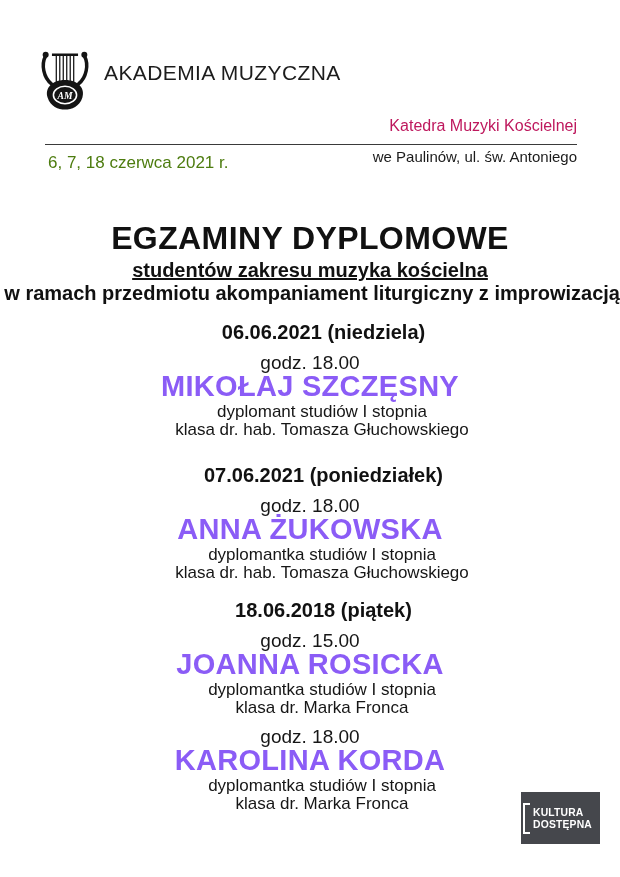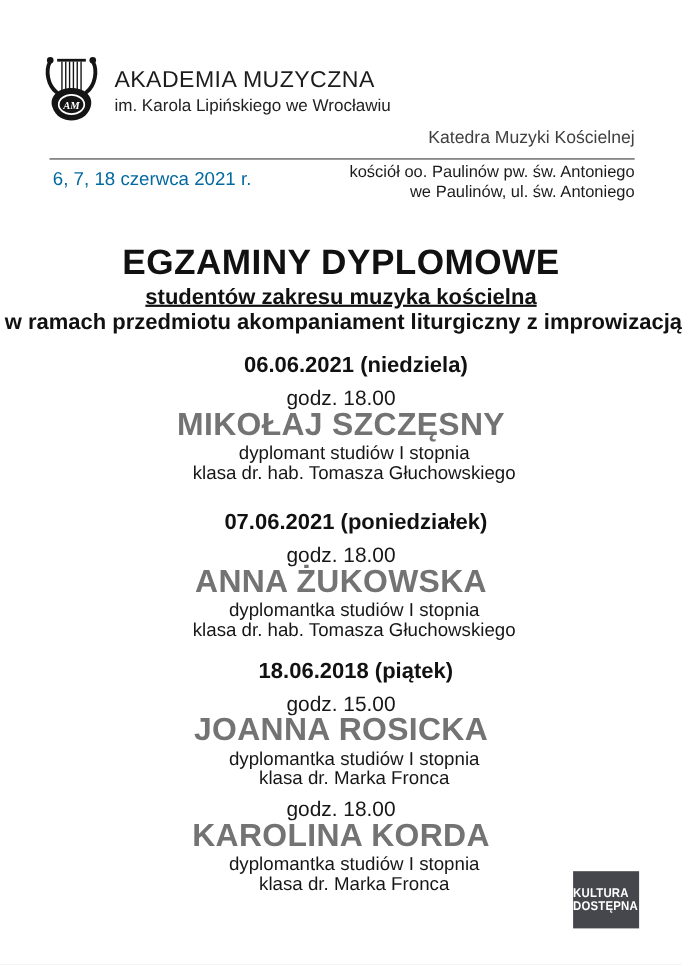--- a/index.html
+++ b/index.html
@@ -6,39 +6,39 @@
   .page {
     width:620px; height:877px; background:#ffffff; position:relative;
     font-family:"Liberation Sans", sans-serif; color:#1a1a1a;
     margin:0 auto; overflow:hidden;
   }
   
   .lyre { position:absolute; left:36px; top:49px; }
   .academy { position:absolute; left:104px; top:61px; }
   .academy-name { font-size:21px; letter-spacing:0.4px; color:#1c1c1c; }
   .academy-sub  { font-size:15.5px; margin-top:3px; color:#222; }
-  .department   { position:absolute; right:43px; top:117px; font-size:16px; color:#404040; }
+  .department   { position:absolute; right:43px; top:117px; font-size:16px; color:#be185d; }
   .rule { position:absolute; left:45px; right:43px; top:144px; border-top:1.6px solid #3a3a3a; }
-  .dates { position:absolute; left:48px; top:153px; font-size:17px; color:#0369a1; }
+  .dates { position:absolute; left:48px; top:153px; font-size:17px; color:#4d7c0f; }
   .venue { position:absolute; right:43px; top:148px; text-align:right; font-size:15px; line-height:17.5px; color:#1b1b1b; }
   
   .main  { position:absolute; inset:0; text-align:center; }
   .title { font-size:32px; font-weight:700; line-height:32px; margin:222px 16px 0; letter-spacing:0.4px; color:#111; }
   .sub   { font-size:20px; font-weight:700; line-height:22px; color:#111; }
   .sub-1 { margin-top:5px;text-decoration:underline; }
   .sub-2 { margin-top:1px;text-align:right; }
   .sdate { font-size:20px; font-weight:700; line-height:20px; color:#111;padding-left:27px; }
   .s1 { margin-top:18px; } .s2 { margin-top:27px; } .s3 { margin-top:19px; }
   .time  { font-size:19px; line-height:19px; margin-top:11px; color:#161616; }
-  .name  { font-size:29px; font-weight:700; line-height:28px; letter-spacing:0.3px; color:#737373; }
+  .name  { font-size:29px; font-weight:700; line-height:28px; letter-spacing:0.3px; color:#8b5cf6; }
   .detail{ font-size:17px; line-height:17px; margin-top:1px; color:#161616;padding-left:24px; }
   .detail.first { margin-top:3px; }
   
   .kd-logo {
-    position:absolute; left:521px; top:792px; width:60px; height:52px;
+    position:absolute; left:521px; top:792px; width:79px; height:52px;
     background:#45474c; display:flex; align-items:center; justify-content:center; gap:3px;
   }
   .kd-bracket { width:7px; height:31px; border:2px solid #fff; border-right:none; box-sizing:border-box; }
   .kd-text {
     color:#fff; font-weight:700; font-size:11.5px; line-height:12px;
     letter-spacing:0.2px; transform:scaleX(0.9); transform-origin:left center; text-align:left;
   }
 </style>
 </head>
 <body>
@@ -59,31 +59,29 @@
     <path d="M44,36 C52,30 55,16 50,7" stroke="#141414" stroke-width="3.6" fill="none" stroke-linecap="round"></path>
     <circle cx="10" cy="6" r="3.1" fill="#141414"></circle>
     <circle cx="50" cy="6" r="3.1" fill="#141414"></circle>
     <path d="M30,32 C16,32 9,41 12,50 C15,59.5 23,62.5 30,62.5 C37,62.5 45,59.5 48,50 C51,41 44,32 30,32 Z" fill="#141414"></path>
     <ellipse cx="30" cy="47.5" rx="12" ry="9" fill="none" stroke="#ffffff" stroke-width="1.6"></ellipse>
     <text x="30" y="51.5" text-anchor="middle" font-size="10" fill="#ffffff" font-family="Liberation Serif, serif" font-style="italic" font-weight="700">AM</text>
   </svg>
 
   <div class="academy">
     <div class="academy-name">AKADEMIA MUZYCZNA</div>
-    <div class="academy-sub">im. Karola Lipińskiego we Wrocławiu</div>
   </div>
 
   <div class="department">Katedra Muzyki Kościelnej</div>
 
   <div class="rule"></div>
 
   <div class="dates">6, 7, 18 czerwca 2021 r.</div>
 
   <div class="venue">
-    <div>kościół oo. Paulinów pw. św. Antoniego</div>
     <div>we Paulinów, ul. św. Antoniego</div>
   </div>
 
   <div class="main">
     <h1 class="title">EGZAMINY DYPLOMOWE</h1>
     <div class="sub sub-1">studentów zakresu muzyka kościelna</div>
     <div class="sub sub-2">w ramach przedmiotu akompaniament liturgiczny z improwizacją</div>
 
     <section class="session s1">
       <div class="sdate">06.06.2021 (niedziela)</div>

